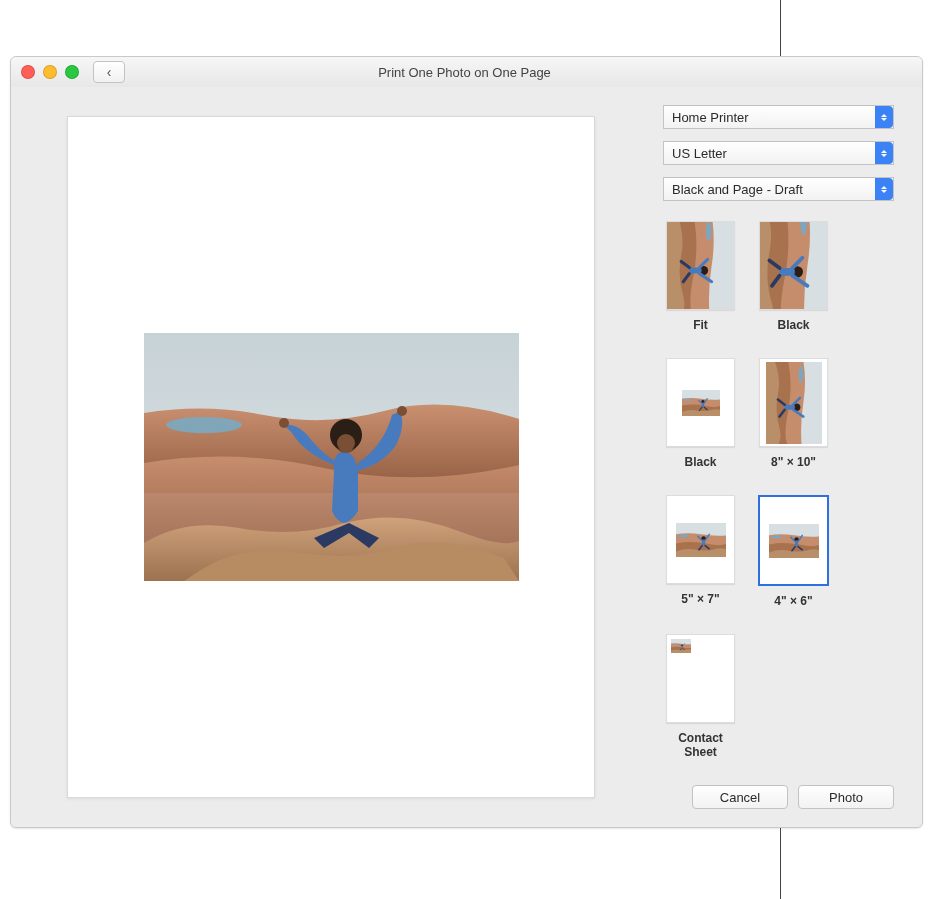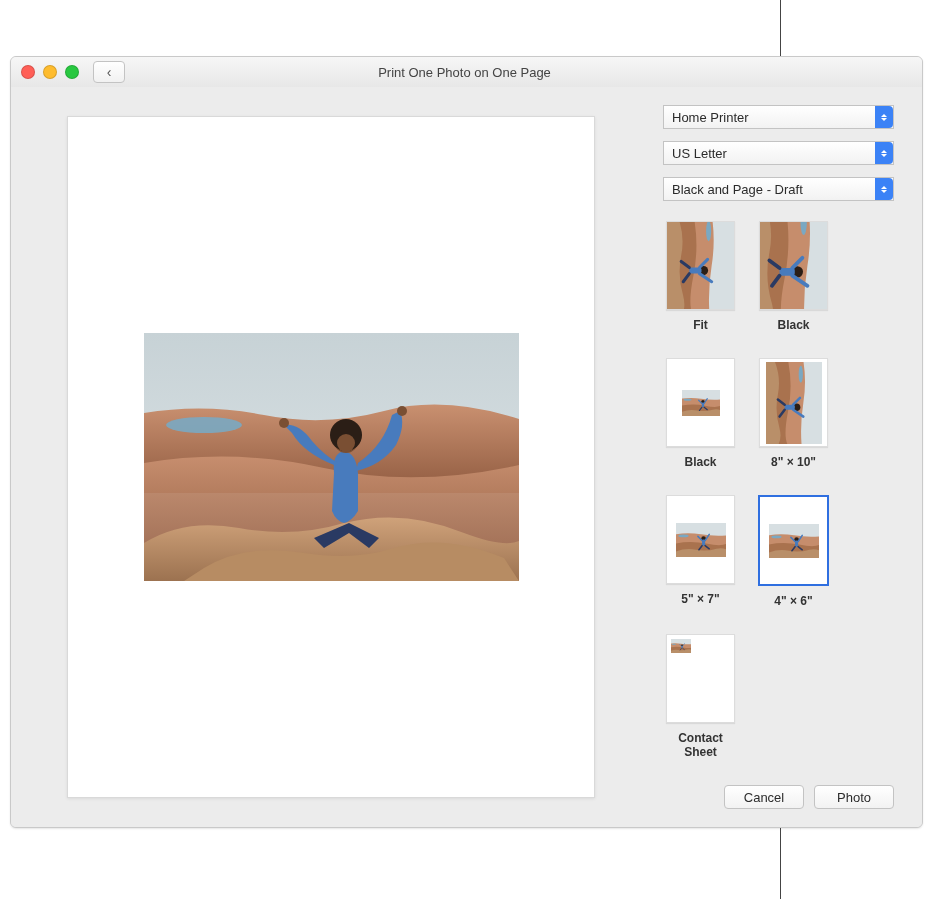--- a/index.html
+++ b/index.html
@@ -159,21 +159,21 @@
     padding-top:14px;
     padding-bottom:2px;
   }
   .btn {
     min-width:70px; height:22px;
     background: linear-gradient(#ffffff,#f2f2f2);
     border:1px solid #c3c3c3;
     border-radius:4px;
     font-size:13px;
     display:flex; align-items:center; justify-content:center;
-    padding:0 4px;
+    padding:0 12px;
   }
 </style>
 </head>
 <body>
 
 <div class="stage">
   <div class="callout-top-v"></div>
   <div class="callout-bottom-brace"></div>
   <div class="callout-bottom-v"></div>
 

